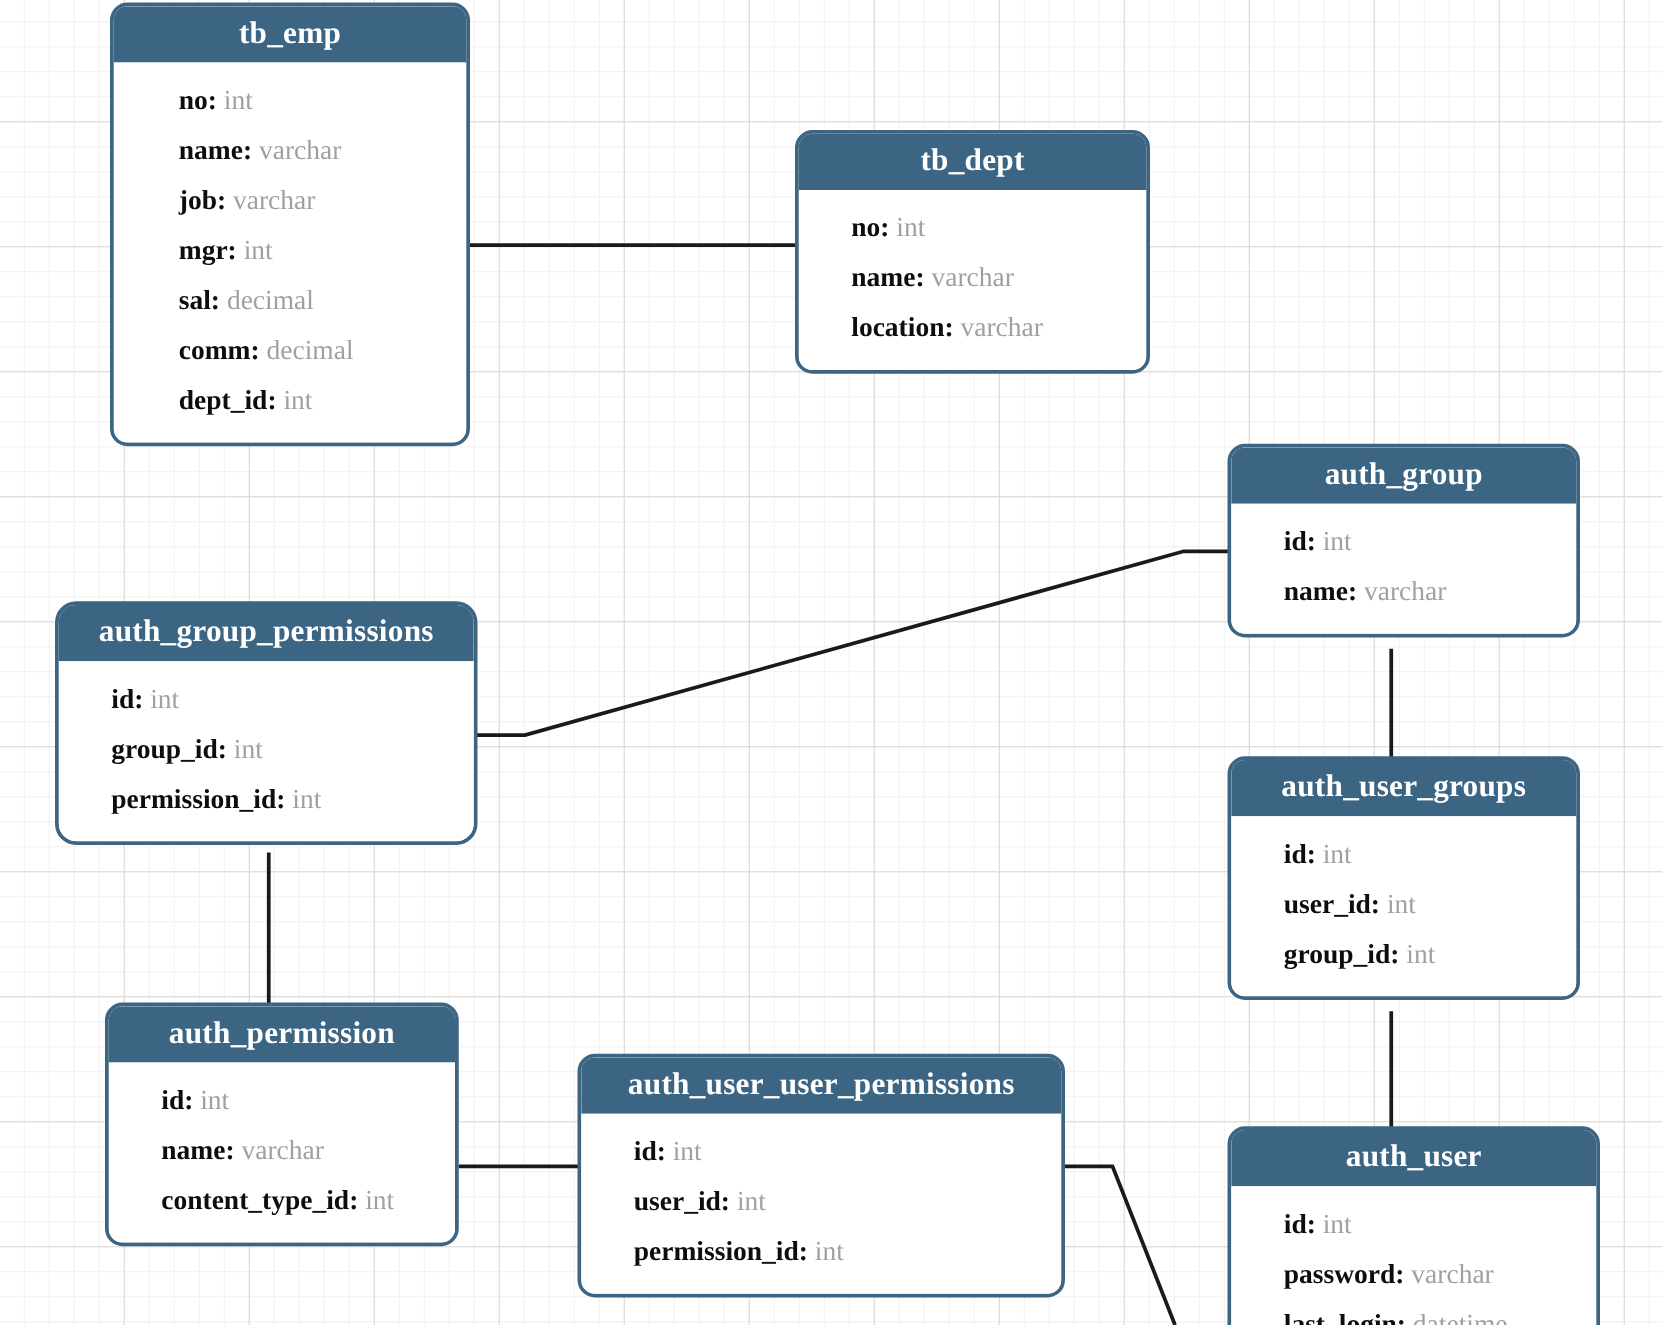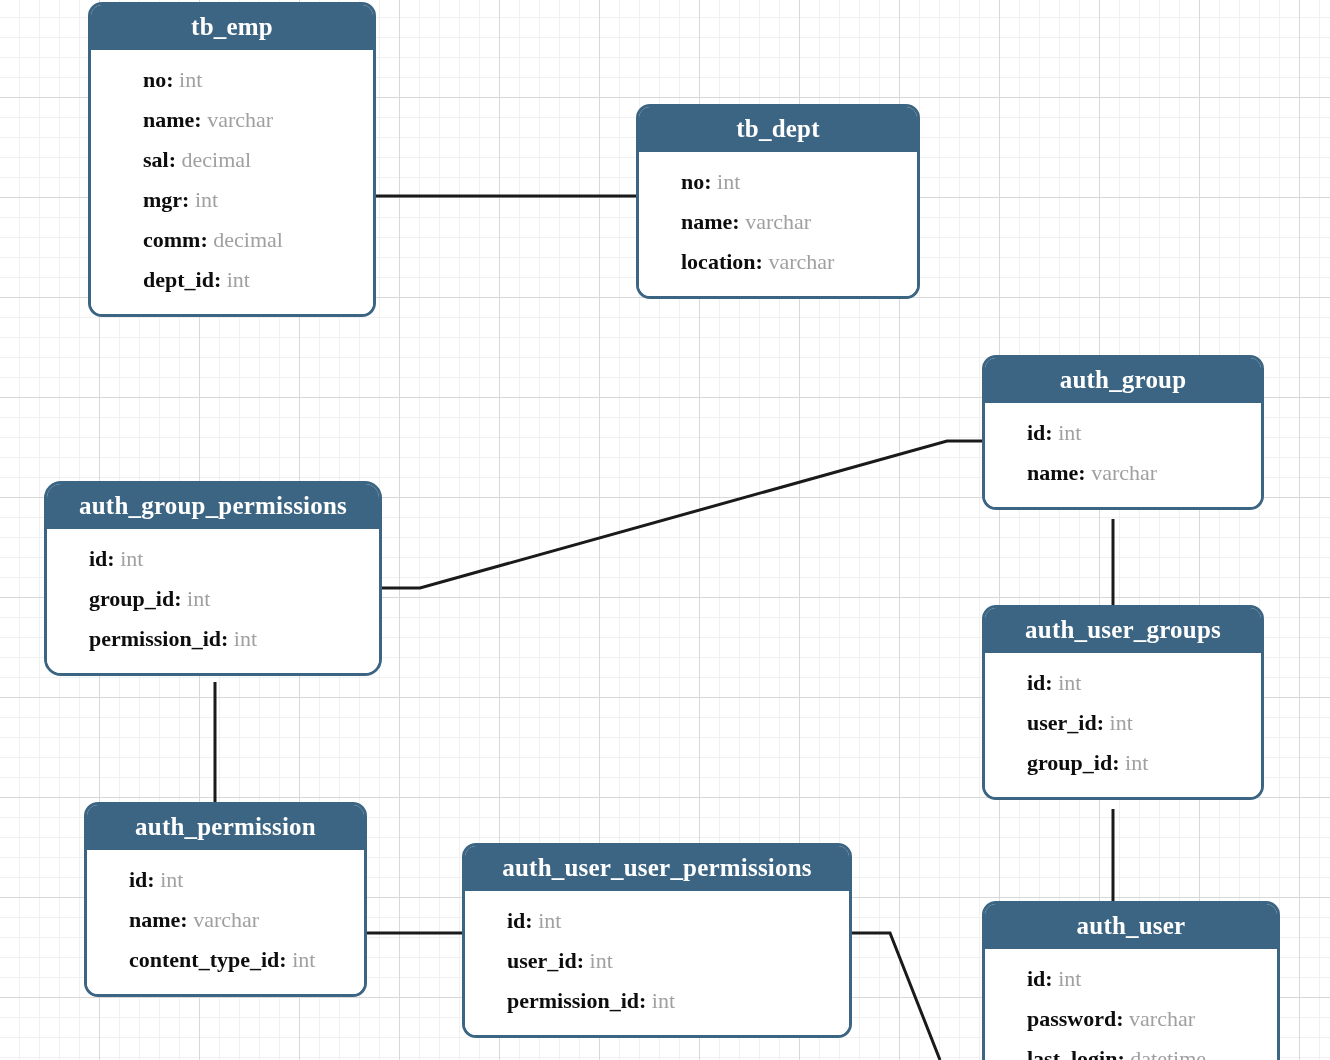--- a/index.html
+++ b/index.html
@@ -97,22 +97,23 @@
       <polyline points="1113,809 1113,902" fill="none" stroke="#1a1a1a" stroke-width="3" stroke-linecap="butt" stroke-linejoin="miter"></polyline>
       <polyline points="367,933 463,933" fill="none" stroke="#1a1a1a" stroke-width="3" stroke-linecap="butt" stroke-linejoin="miter"></polyline>
       <polyline points="852,933 890,933 940,1060" fill="none" stroke="#1a1a1a" stroke-width="3" stroke-linecap="butt" stroke-linejoin="miter"></polyline>
     </svg>
   <div id="entities-layer">
       <div class="entity pad-xs" style="left: 88px; top: 2px; width: 288px;">
         <div class="entity-header">tb_emp</div>
         <div class="entity-body">
           <div class="field-row"><span class="field-name">no</span><span class="field-colon">: </span><span class="field-type">int</span></div>
           <div class="field-row"><span class="field-name">name</span><span class="field-colon">: </span><span class="field-type">varchar</span></div>
+          <div class="field-row"><span class="field-name">job</span><span class="field-colon">: </span><span class="field-type">varchar</span></div>
+          <div class="field-row"><span class="field-name">mgr</span><span class="field-colon">: </span><span class="field-type">int</span></div>
           <div class="field-row"><span class="field-name">sal</span><span class="field-colon">: </span><span class="field-type">decimal</span></div>
-          <div class="field-row"><span class="field-name">mgr</span><span class="field-colon">: </span><span class="field-type">int</span></div>
           <div class="field-row"><span class="field-name">comm</span><span class="field-colon">: </span><span class="field-type">decimal</span></div>
           <div class="field-row"><span class="field-name">dept_id</span><span class="field-colon">: </span><span class="field-type">int</span></div>
         </div>
       </div>
       <div class="entity pad-sm" style="left: 636px; top: 104px; width: 284px;">
         <div class="entity-header">tb_dept</div>
         <div class="entity-body">
           <div class="field-row"><span class="field-name">no</span><span class="field-colon">: </span><span class="field-type">int</span></div>
           <div class="field-row"><span class="field-name">name</span><span class="field-colon">: </span><span class="field-type">varchar</span></div>
           <div class="field-row"><span class="field-name">location</span><span class="field-colon">: </span><span class="field-type">varchar</span></div>

